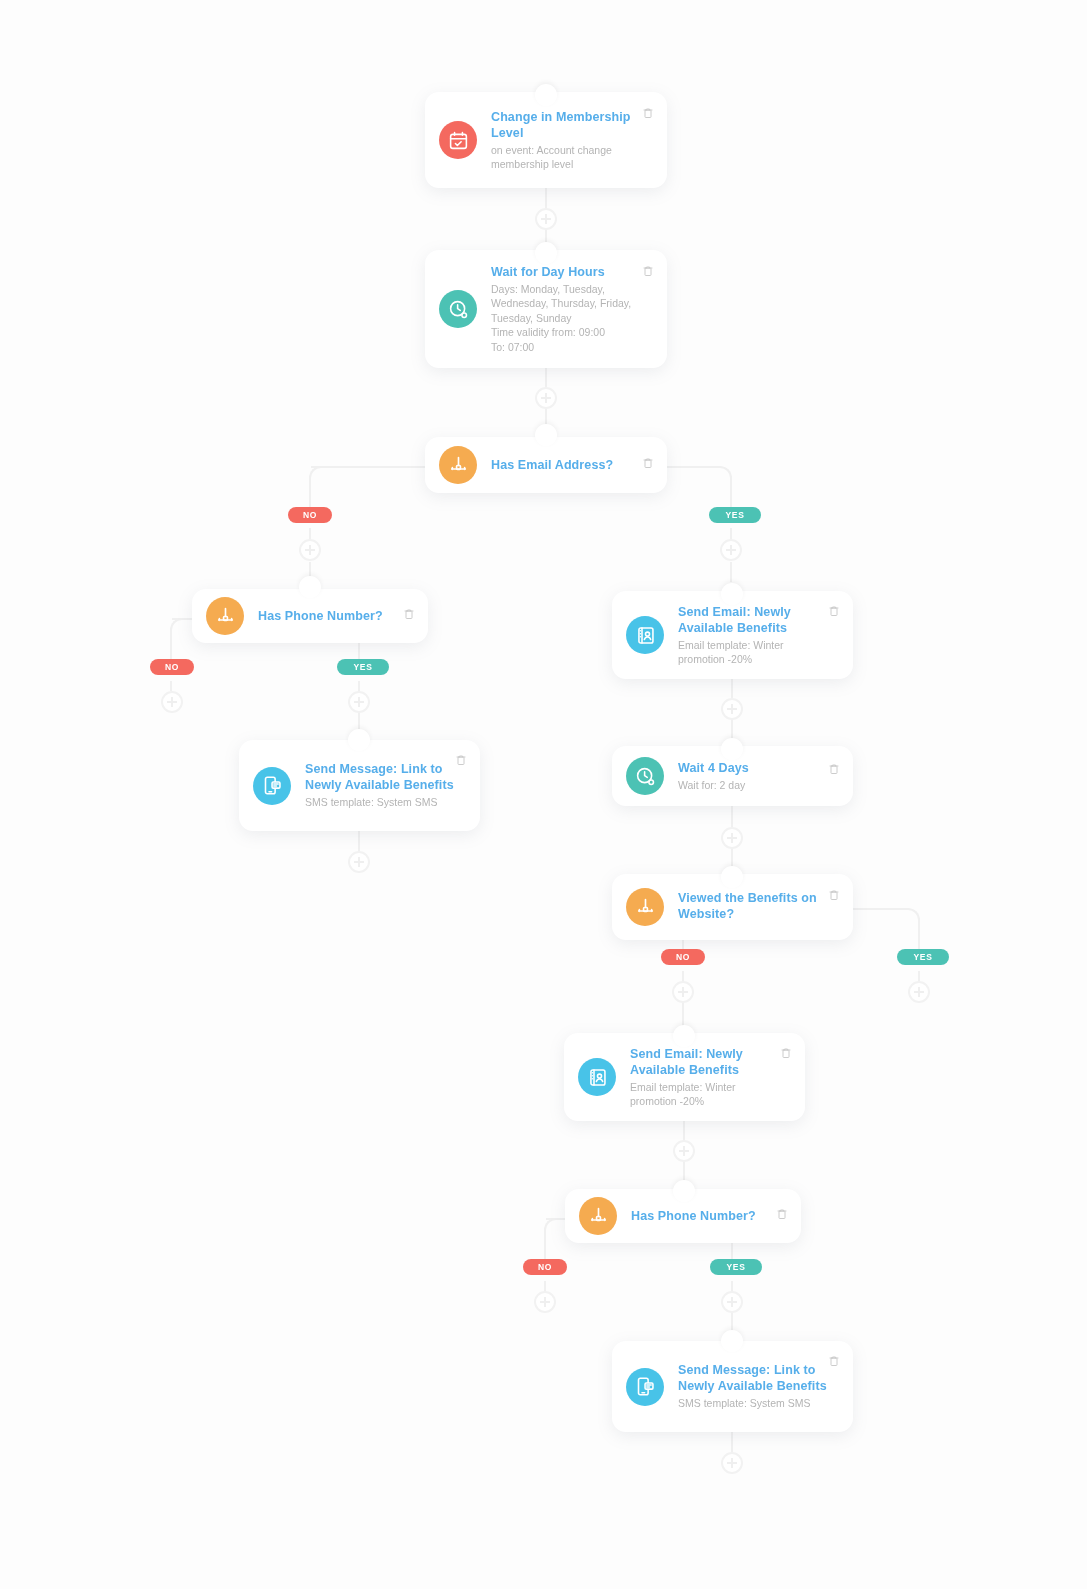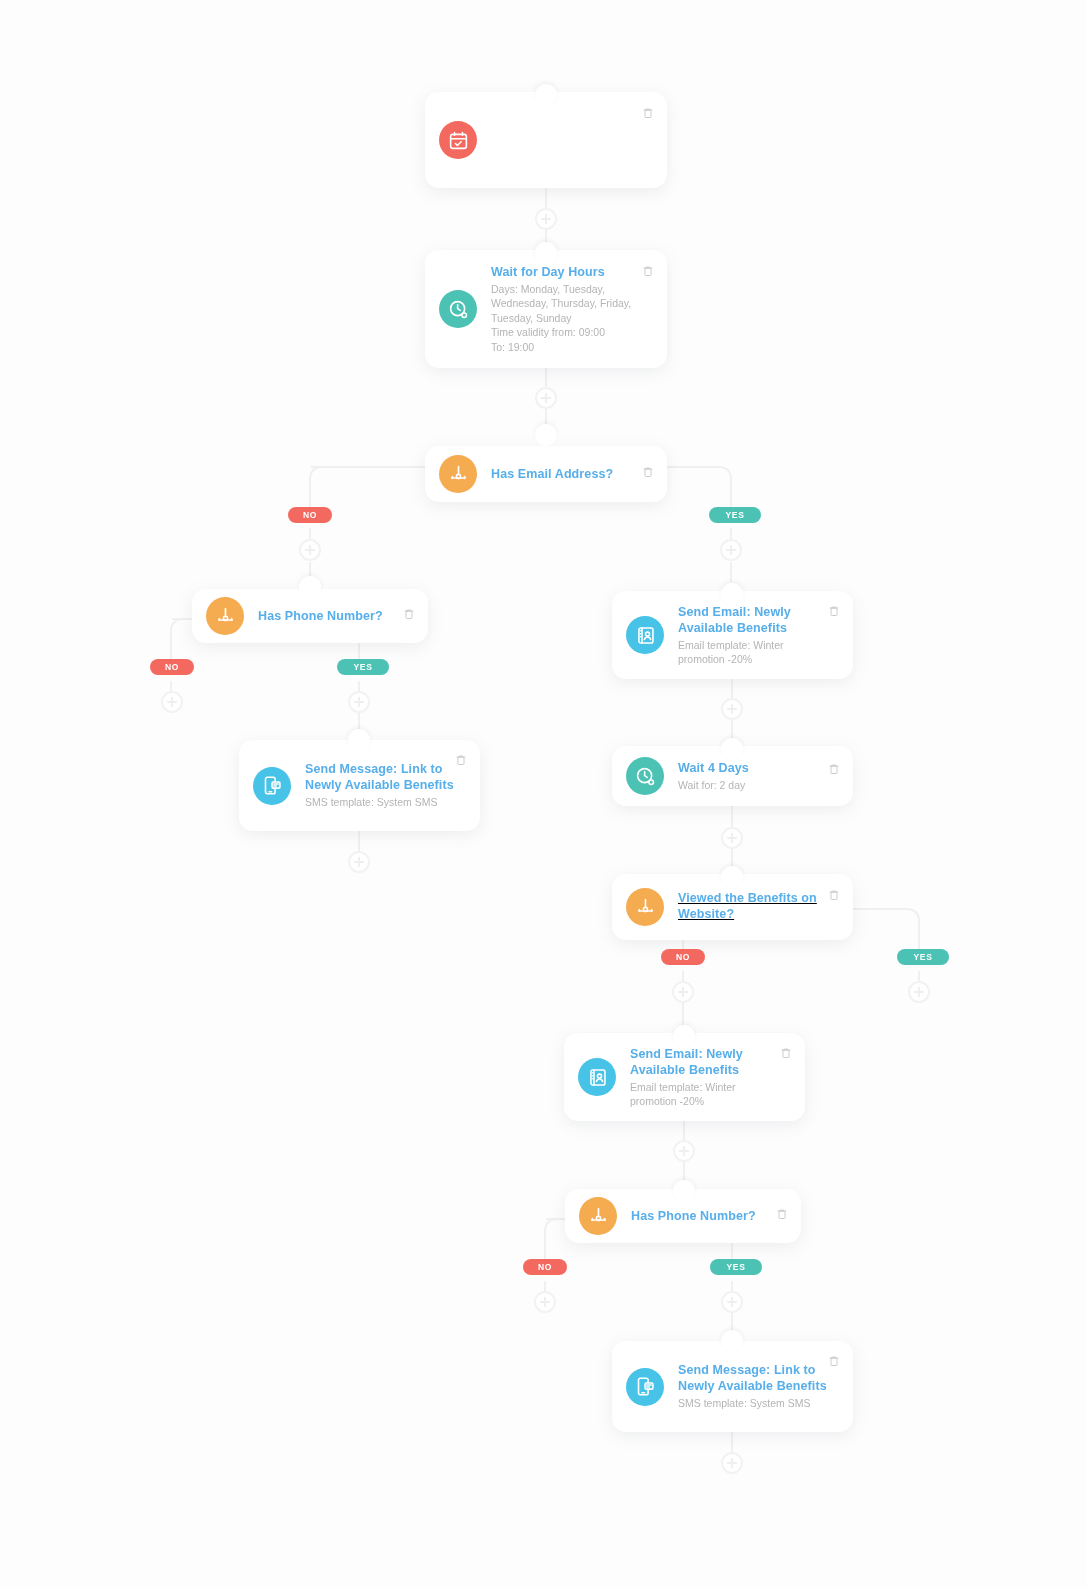--- a/index.html
+++ b/index.html
@@ -215,20 +215,24 @@
   <div class="anchor" style="left:535px; top:84px;"></div>
   <div class="card" style="left:425px; top:92px; width:242px; height:96px;">
     <div class="icon icon-red">
       <svg viewBox="0 0 24 24" fill="none" stroke="#ffffff" stroke-width="1.8" stroke-linecap="round" stroke-linejoin="round">
         <rect x="3" y="5" width="18" height="16" rx="2.5"></rect>
         <path d="M3 10h18"></path>
           <path d="M7.5 3v3M16.5 3v3"></path>
         <path d="M8.5 15.5l2.2 2.2 4.3-4.3"></path>
       </svg>
     </div>
+    <div class="body">
+      <div class="title">Change in Membership Level</div>
+      <div class="desc">on event: Account change membership level</div>
+    </div>
     <div class="trash">
       <svg viewBox="0 0 24 24" fill="none" stroke="#cccccc" stroke-width="2" stroke-linecap="round" stroke-linejoin="round">
         <path d="M4 6h16"></path>
           <path d="M9 6V4h6v2"></path>
         <rect x="6" y="6" width="12" height="15" rx="1.5"></rect>
       </svg>
     </div>
   </div>
 
   <div class="anchor" style="left:535px; top:242px;"></div>
@@ -237,33 +241,33 @@
       <svg viewBox="0 0 24 24" fill="none" stroke="#ffffff" stroke-width="1.8" stroke-linecap="round" stroke-linejoin="round">
         <circle cx="11" cy="11" r="8"></circle>
         <path d="M11 6.5V11l3 2"></path>
         <circle cx="18.5" cy="18.5" r="2.6"></circle>
       </svg>
     </div>
     <div class="body">
       <div class="title">Wait for Day Hours</div>
       <div class="desc">Days: Monday, Tuesday, Wednesday, Thursday, Friday, Tuesday, Sunday</div>
       <div class="desc" style="margin-top:0;">Time validity from: 09:00</div>
-      <div class="desc" style="margin-top:0;">To: 19:00</div>
+      <div class="desc" style="margin-top:0;">To: 07:00</div>
     </div>
     <div class="trash">
       <svg viewBox="0 0 24 24" fill="none" stroke="#cccccc" stroke-width="2" stroke-linecap="round" stroke-linejoin="round">
         <path d="M4 6h16"></path>
           <path d="M9 6V4h6v2"></path>
           <rect x="6" y="6" width="12" height="15" rx="1.5"></rect>
       </svg>
     </div>
   </div>
 
   <div class="anchor" style="left:535px; top:424px;"></div>
-  <div class="card single" style="left:425px; top:446px; width:242px; height:56px;justify-content:center;">
+  <div class="card single" style="left:425px; top:437px; width:242px; height:56px;justify-content:center;">
     <div class="icon icon-orange">
       <svg viewBox="0 0 24 24" fill="none" stroke="#ffffff" stroke-width="1.9" stroke-linecap="round" stroke-linejoin="round">
         <path d="M12 3v9"></path>
           <path d="M5 16h14"></path>
           <path d="M5 16v-1.5M19 16v-1.5"></path>
         <rect x="9.8" y="12" width="4.4" height="4.4" rx="1"></rect>
         <path d="M3.2 16l1.8-1.6v3.2z" fill="#ffffff" stroke="none"></path>
         <path d="M20.8 16l-1.8-1.6v3.2z" fill="#ffffff" stroke="none"></path>
       </svg>
     </div>
@@ -368,21 +372,21 @@
     <div class="trash" style="top:16px;">
       <svg viewBox="0 0 24 24" fill="none" stroke="#cccccc" stroke-width="2" stroke-linecap="round" stroke-linejoin="round">
         <path d="M4 6h16"></path>
           <path d="M9 6V4h6v2"></path>
           <rect x="6" y="6" width="12" height="15" rx="1.5"></rect>
       </svg>
     </div>
   </div>
 
   <div class="anchor" style="left:721px; top:866px;"></div>
-  <div class="card" style="left:612px; top:874px; width:241px; height:66px;text-decoration:underline;">
+  <div class="card" style="left:612px; top:874px; width:241px; height:66px;">
     <div class="icon icon-orange">
       <svg viewBox="0 0 24 24" fill="none" stroke="#ffffff" stroke-width="1.9" stroke-linecap="round" stroke-linejoin="round">
         <path d="M12 3v9"></path>
           <path d="M5 16h14"></path>
           <path d="M5 16v-1.5M19 16v-1.5"></path>
         <rect x="9.8" y="12" width="4.4" height="4.4" rx="1"></rect>
         <path d="M3.2 16l1.8-1.6v3.2z" fill="#ffffff" stroke="none"></path>
         <path d="M20.8 16l-1.8-1.6v3.2z" fill="#ffffff" stroke="none"></path>
       </svg>
     </div>

